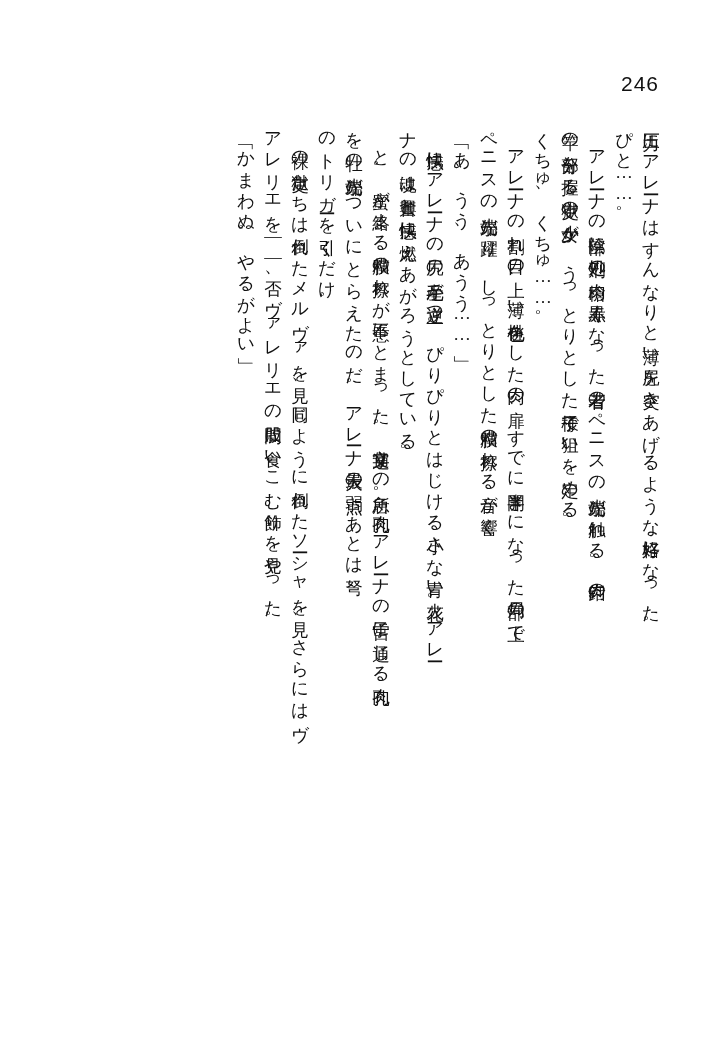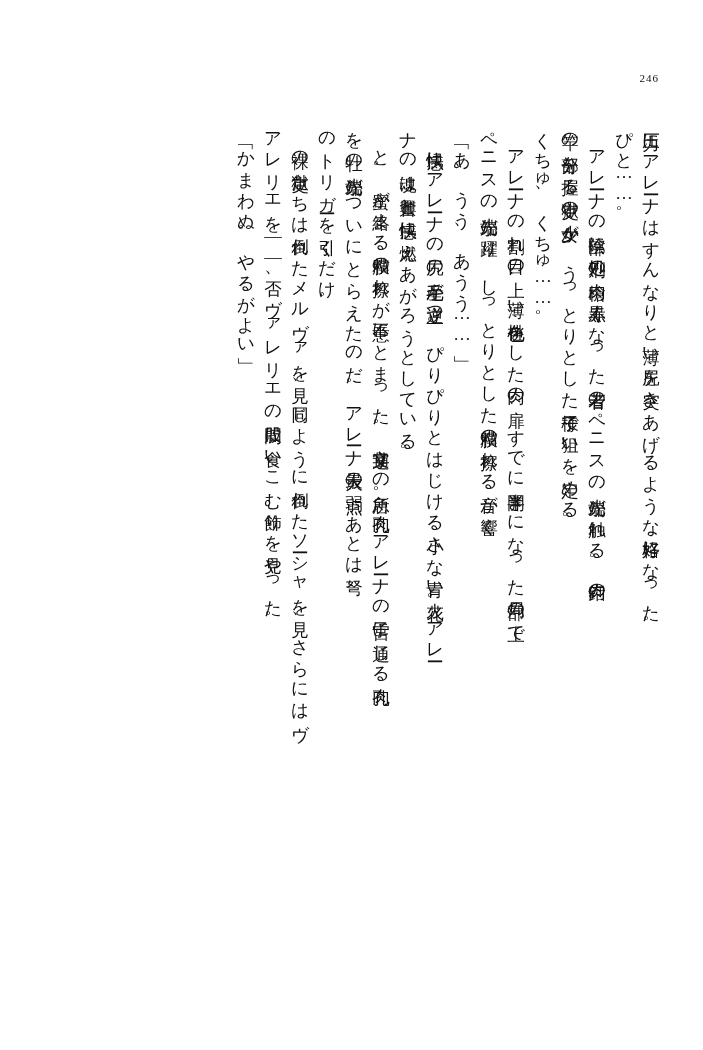--- a/index.html
+++ b/index.html
@@ -19,24 +19,24 @@
     position: relative;
     width: 703px;
     height: 1050px;
     background: #ffffff;
   }
   
   .page-number {
     position: absolute;
     top: 72px;
     right: 44px;
-    font-size: 11px;
+    font-size: 21px;
     letter-spacing: 1px;
     color: #111;
-    font-family: Liberation Serif, serif;
+    font-family: Liberation Sans, sans-serif;
   }
   
   .text-block {
     position: absolute;
     top: 120px;
     right: 44px;
     left: 60px;
     bottom: 60px;
     display: flex;
     flex-direction: row-reverse;

